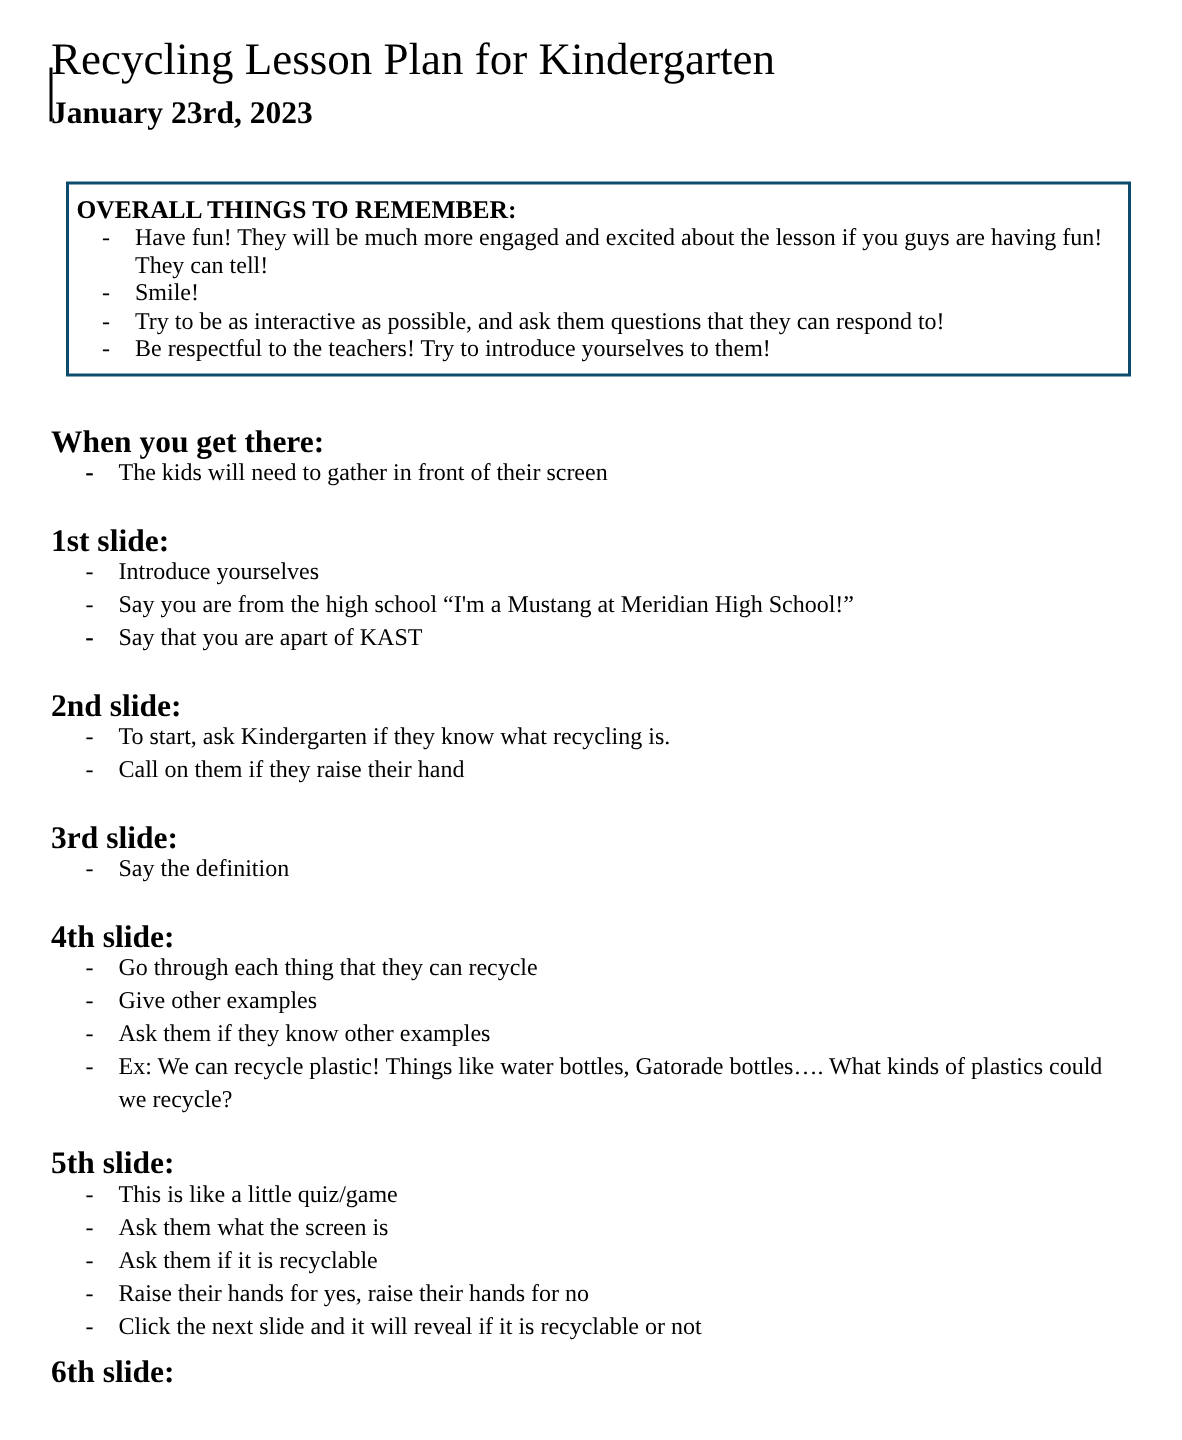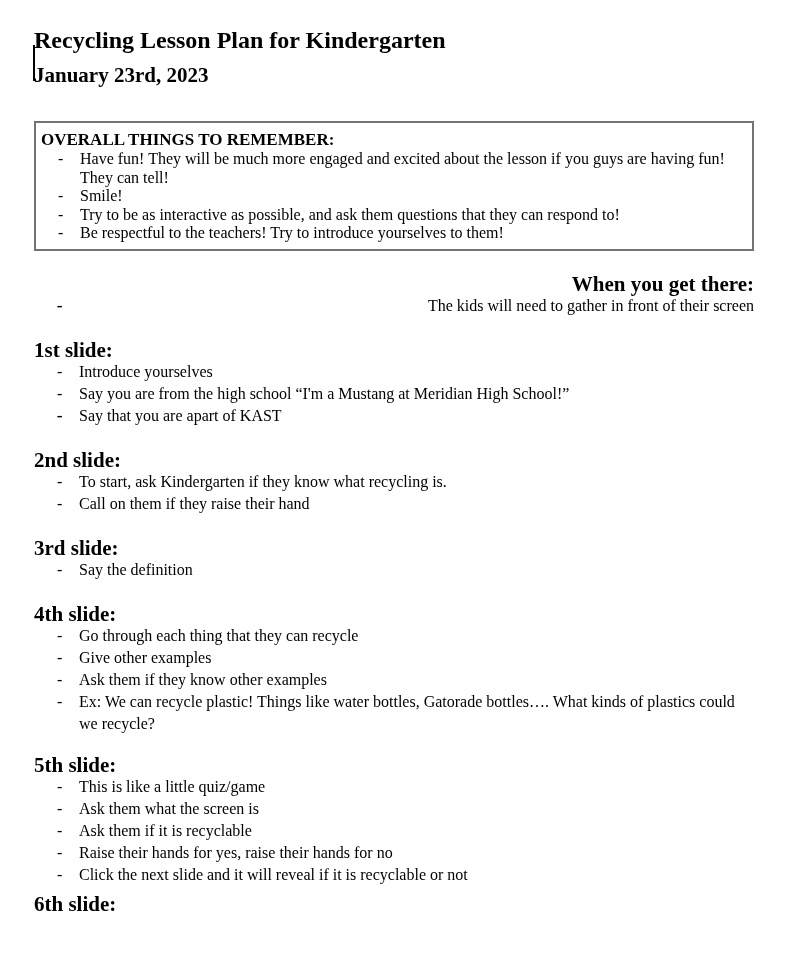--- a/index.html
+++ b/index.html
@@ -12,45 +12,46 @@
   .page { position: relative; width: 788px; height: 960px; }
   .content { padding: 0 34px 0 34px; }
 
   .caret {
     position: absolute; left: 33px; top: 22px;
     width: 2px; height: 36px; background: #000;
   }
 
   h1.doc-title {
     margin: 23px 0 0 0;
-    font-size: 24px; font-weight: bold;
+    font-size: 30px; font-weight: normal;
     line-height: 34px; letter-spacing: 0;
   }
   .doc-date {
     margin: 5px 0 0 0;
     font-size: 21px; line-height: 26px; font-weight: bold;
   }
 
   .reminder-box {
     margin-top: 33px;
-    border: 2px solid #737373;
+    border: 2px solid #0c4a6e;
     padding: 6px 6px 6px 5px;
+    margin-left: 10px;
   }
   .reminder-box h2 {
     margin: 0; font-size: 17px; font-weight: bold; line-height: 21px;
   }
   .reminder-box ul { margin: 0; padding: 0; list-style: none; }
   .reminder-box li {
     position: relative; padding-left: 39px;
     font-size: 16px; line-height: 18.5px;
   }
   .reminder-box li .dash { position: absolute; left: 17px; top: 0; }
 
   .section { margin-top: 22px; }
-  #sections .section:first-child { margin-top: 22px; text-align: right; }
+  #sections .section:first-child { margin-top: 32px; }
   #sections .section:nth-child(6) { margin-top: 19px; }
   #sections .section:last-child { margin-top: 7px; }
   .section h2 {
     margin: 0; font-size: 21px; font-weight: bold; line-height: 22px;
   }
   .section ul { margin: 0; padding: 0; list-style: none; }
   .section li {
     position: relative; padding-left: 45px;
     font-size: 16px; line-height: 22px;
   }

